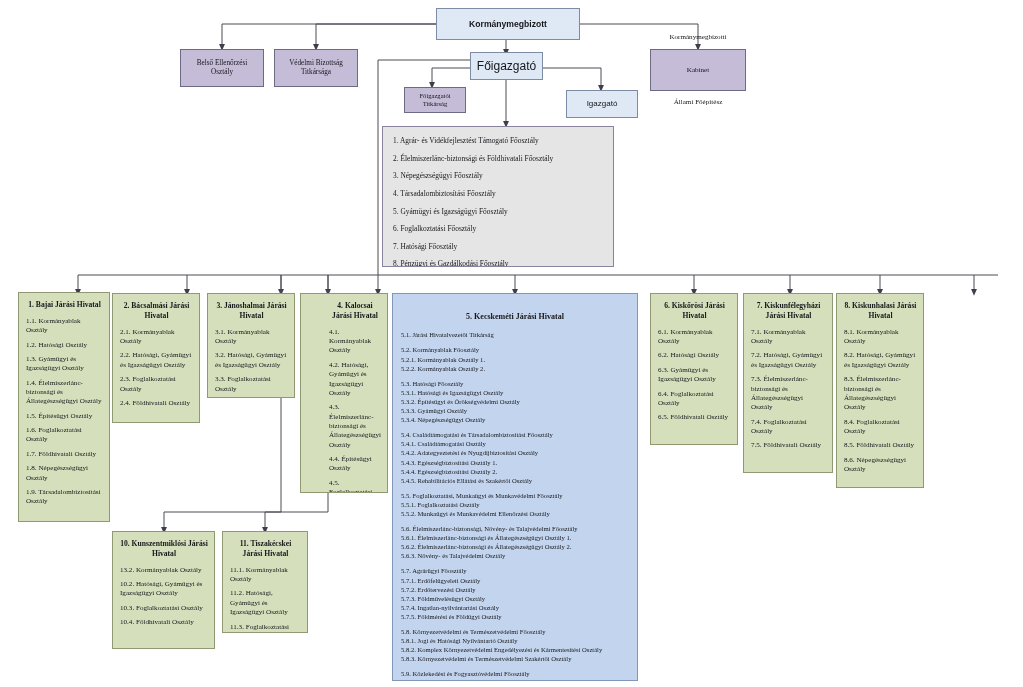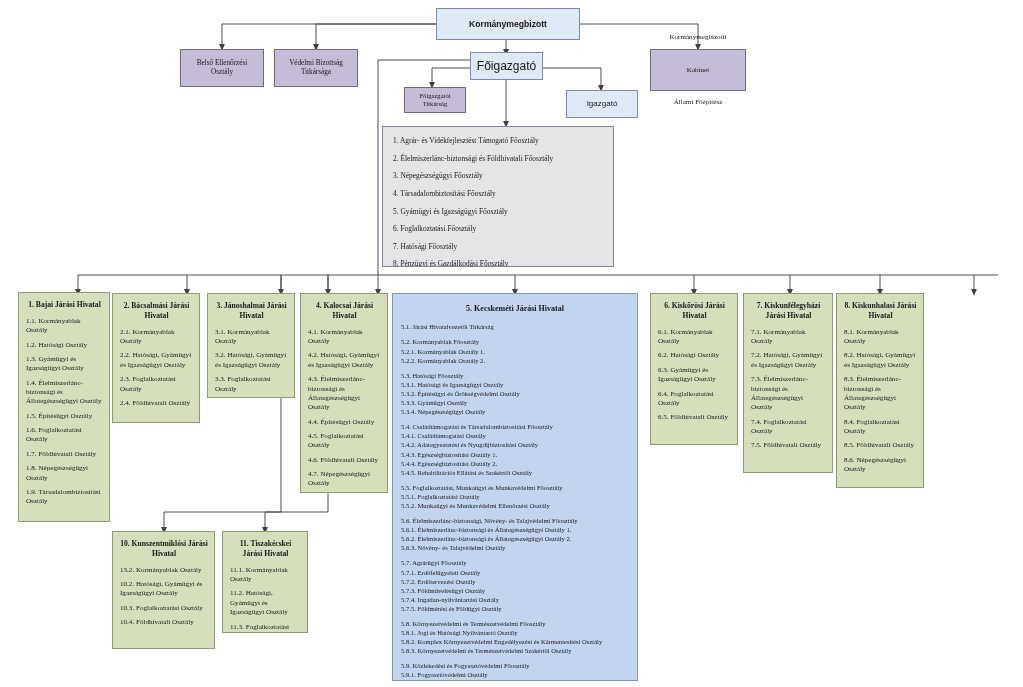--- a/index.html
+++ b/index.html
@@ -142,32 +142,32 @@
     <div class="panel-item">2.4. Földhivatali Osztály</div>
   </div>
 
   <div class="panel green" style="left:207px;top:293px;width:88px;height:105px;">
     <div class="panel-title">3. Jánoshalmai Járási Hivatal</div>
     <div class="panel-item">3.1. Kormányablak Osztály</div>
     <div class="panel-item">3.2. Hatósági, Gyámügyi és Igazságügyi Osztály</div>
     <div class="panel-item">3.3. Foglalkoztatási Osztály</div>
   </div>
 
-  <div class="panel green" style="left:300px;top:293px;width:88px;height:200px;">
+  <div class="panel green" style="left:300px;top:293px;width:88px;height:200px;padding-left:28px;">
     <div class="panel-title">4. Kalocsai Járási Hivatal</div>
     <div class="panel-item">4.1. Kormányablak Osztály</div>
     <div class="panel-item">4.2. Hatósági, Gyámügyi és Igazságügyi Osztály</div>
     <div class="panel-item">4.3. Élelmiszerlánc-biztonsági és Állategészségügyi Osztály</div>
     <div class="panel-item">4.4. Építésügyi Osztály</div>
     <div class="panel-item">4.5. Foglalkoztatási Osztály</div>
     <div class="panel-item">4.6. Földhivatali Osztály</div>
     <div class="panel-item">4.7. Népegészségügyi Osztály</div>
   </div>
 
-  <div class="panel blueish" style="left:392px;top:293px;width:246px;height:388px;padding:9px 8px;">
+  <div class="panel blueish" style="left:392px;top:293px;width:246px;height:388px;padding:17px 8px;">
     <div class="panel-title">5. Kecskeméti Járási Hivatal</div>
     <div class="grp">
       <div class="panel-item">5.1. Járási Hivatalvezetői Titkárság</div>
     </div>
     <div class="grp">
       <div class="panel-item">5.2. Kormányablak Főosztály</div>
       <div class="panel-item">5.2.1. Kormányablak Osztály 1.</div>
       <div class="panel-item">5.2.2. Kormányablak Osztály 2.</div>
     </div>
     <div class="grp">

